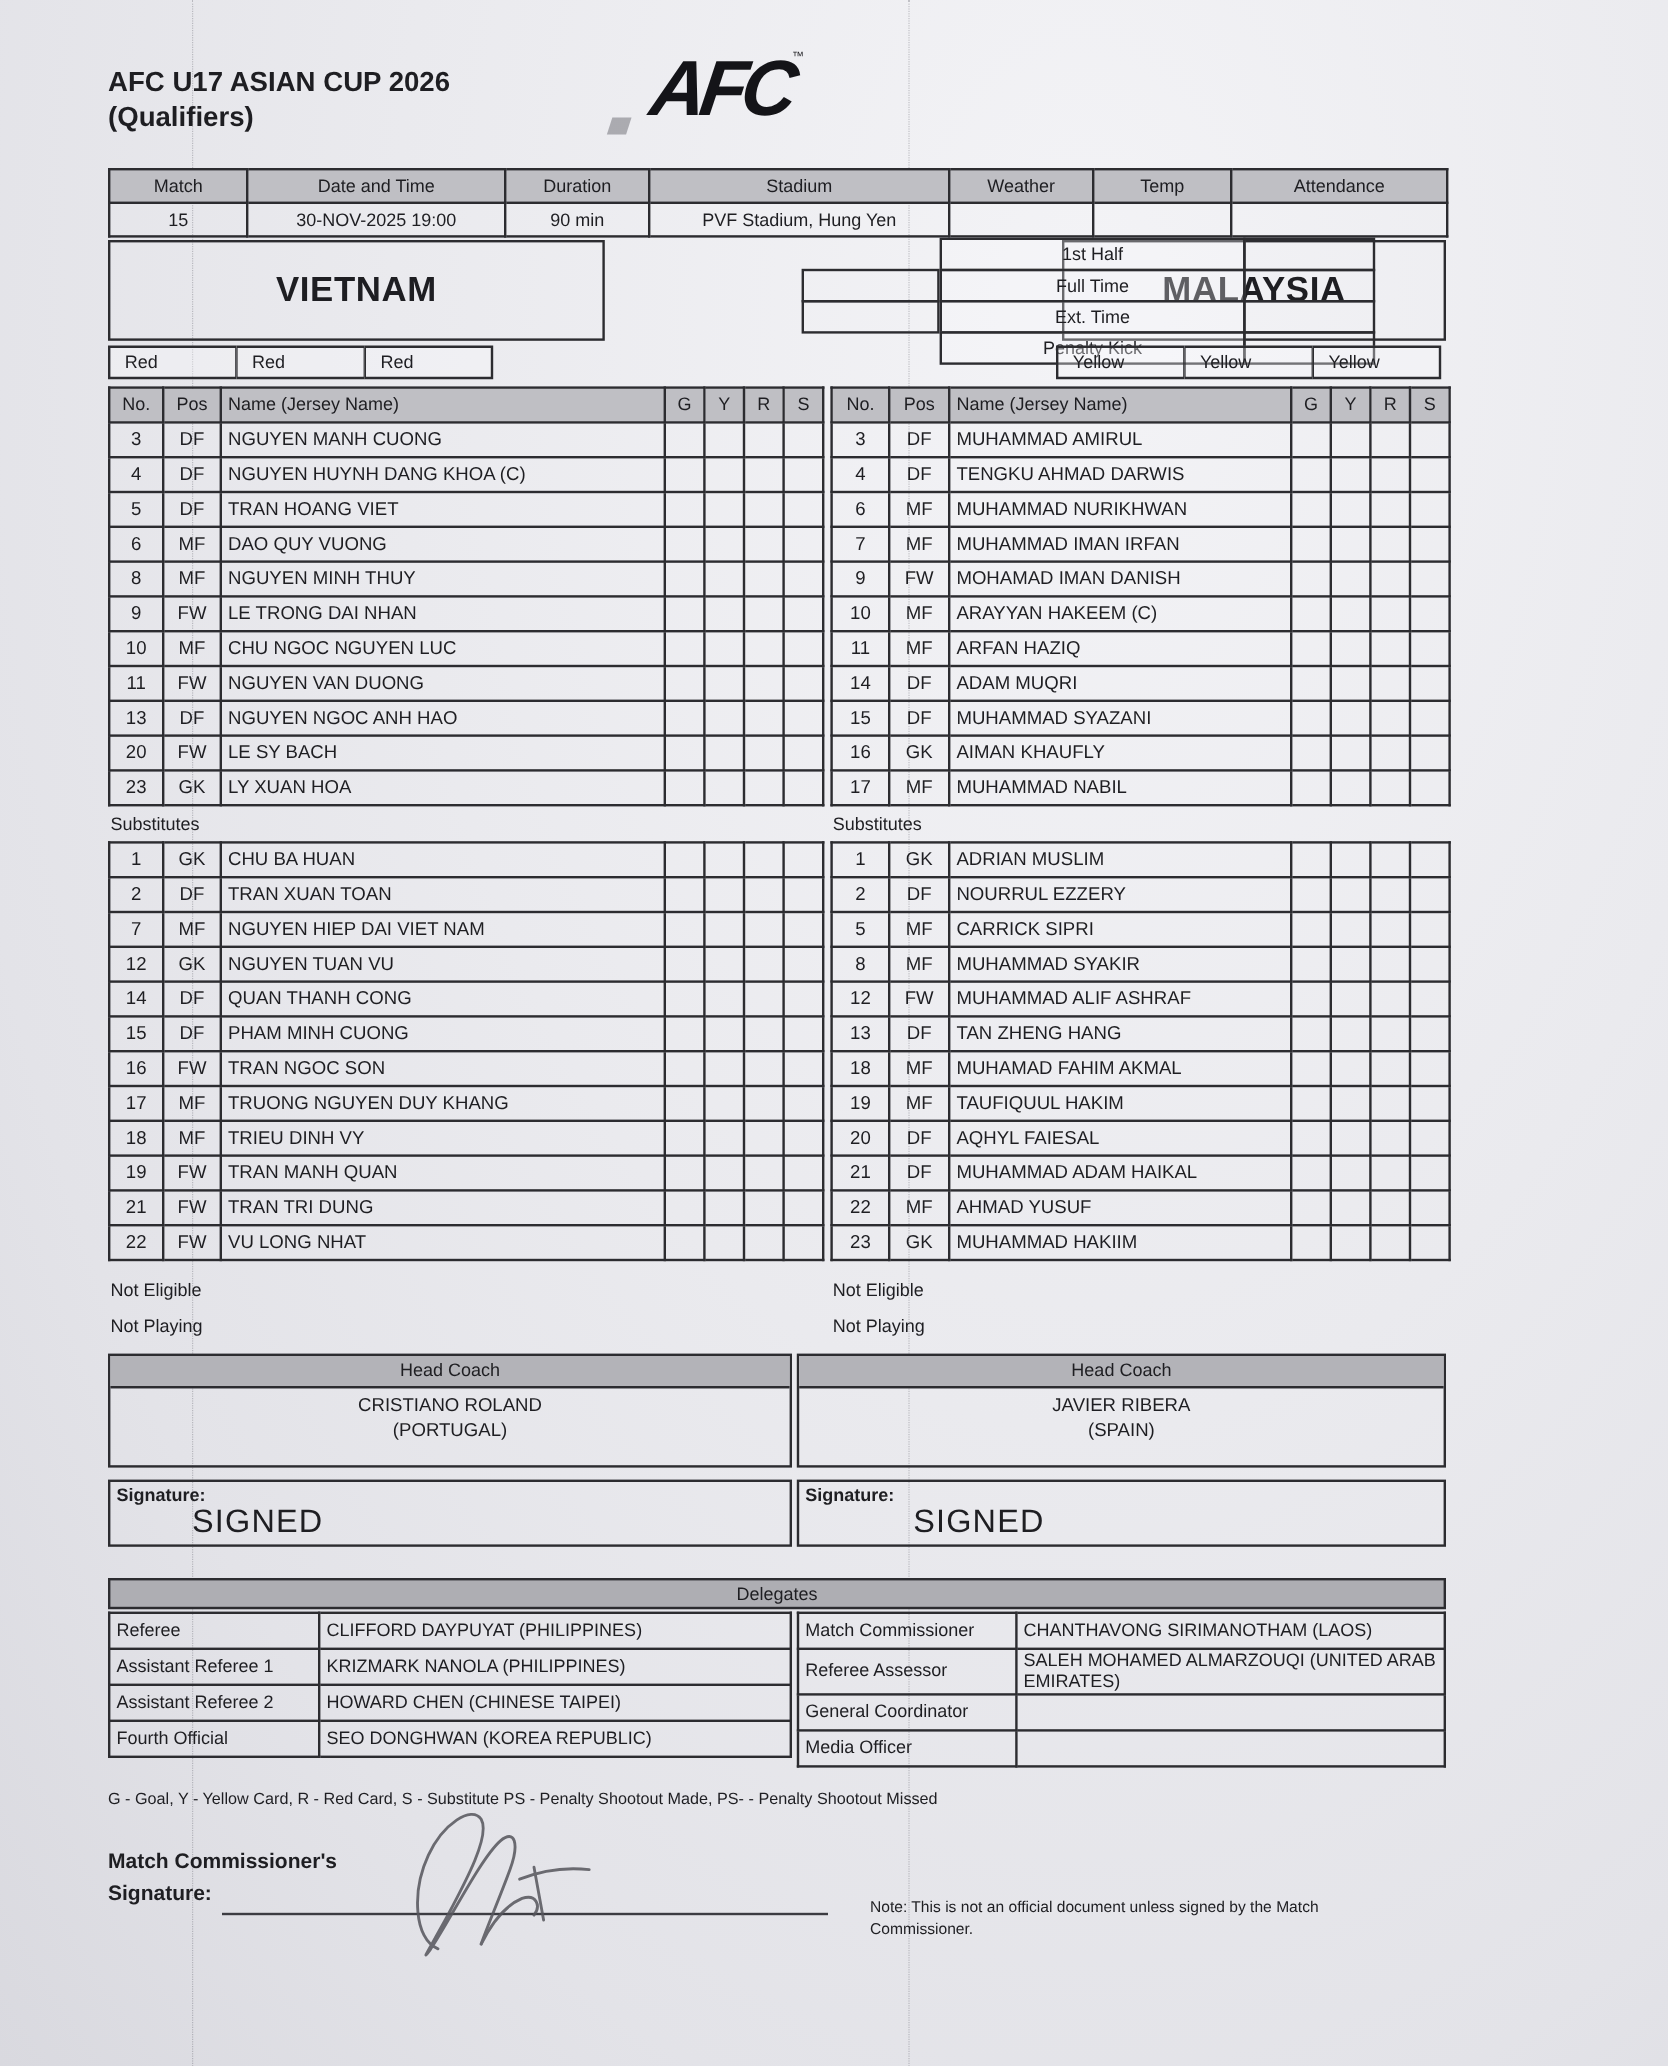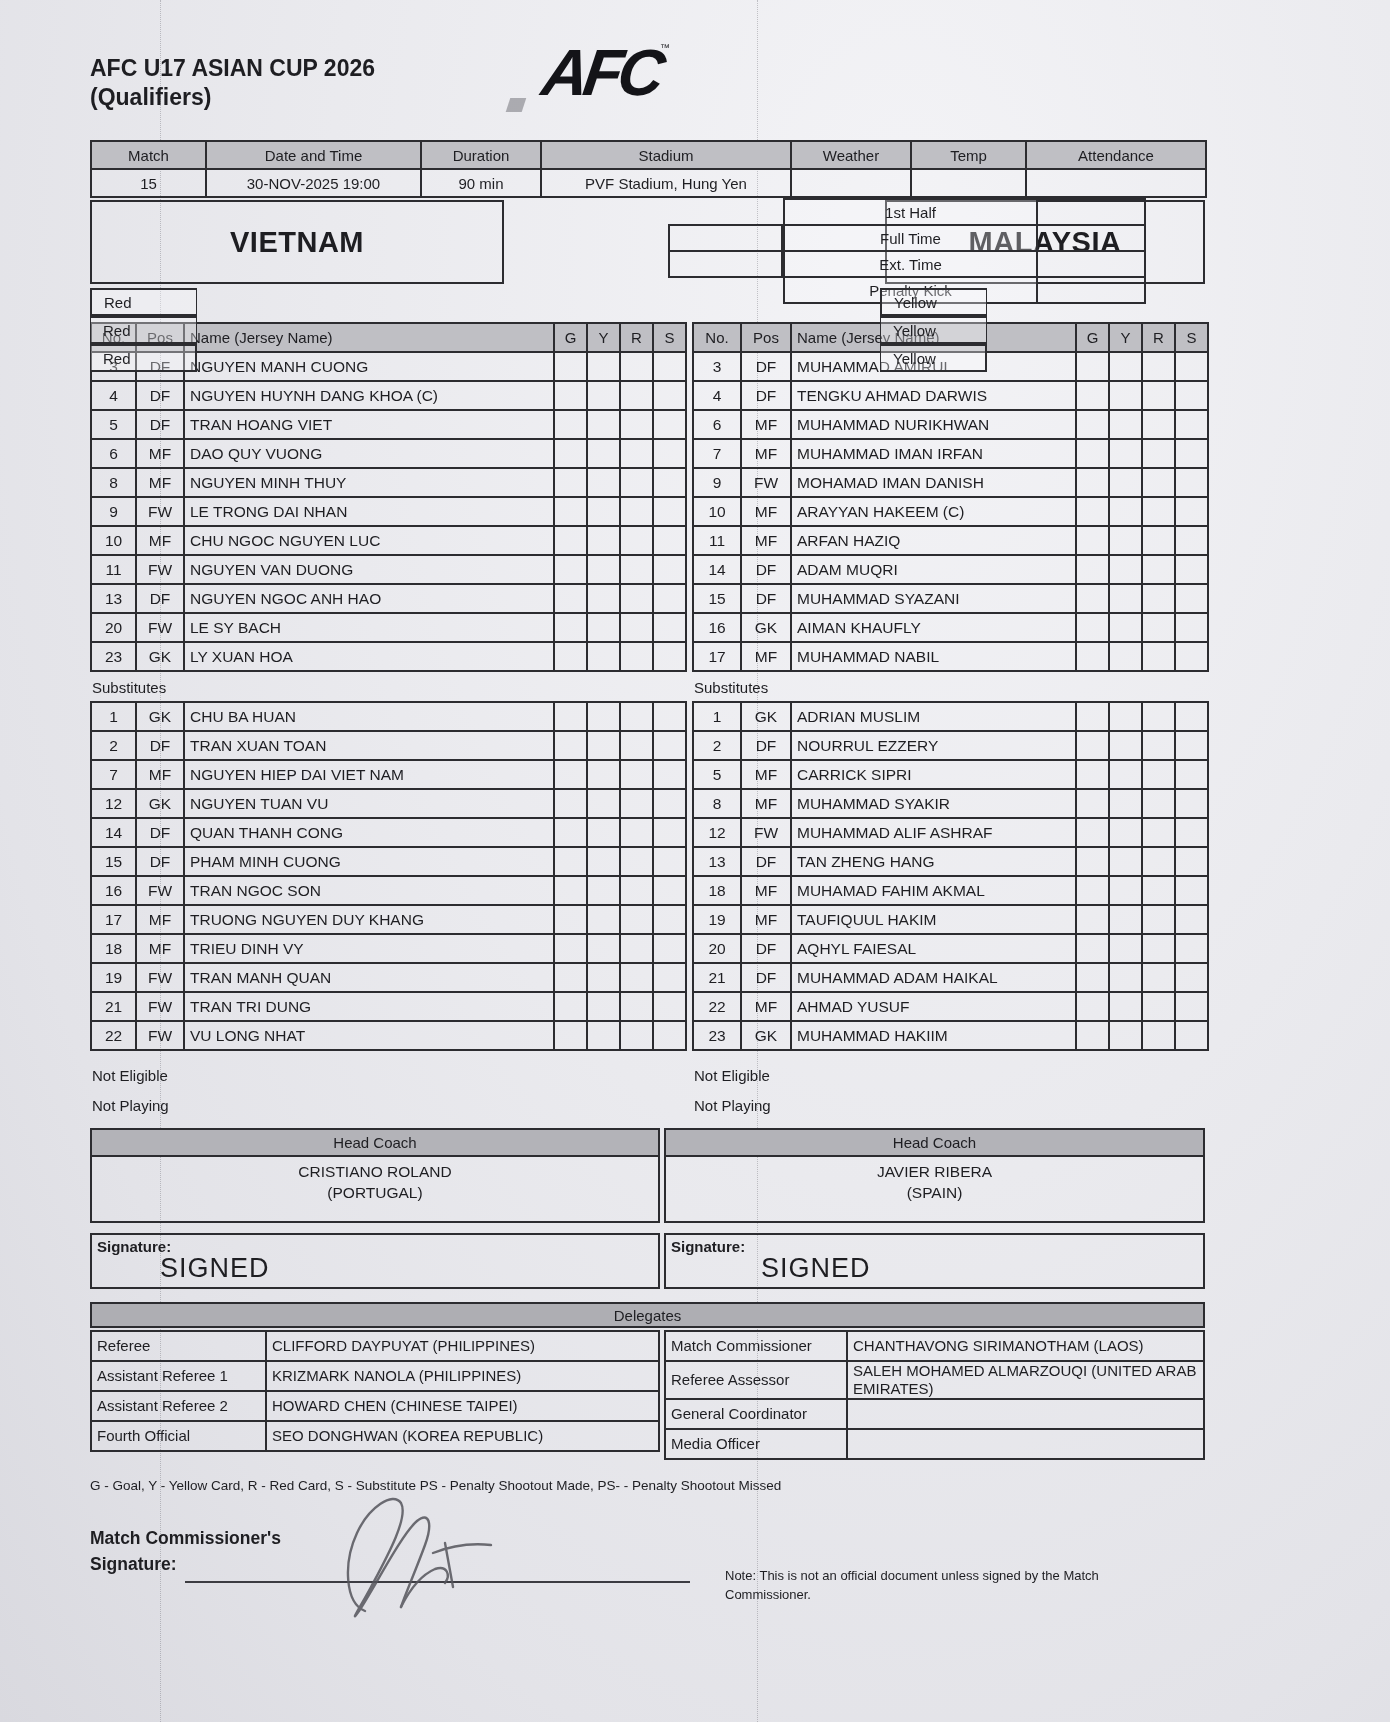--- a/index.html
+++ b/index.html
@@ -30,21 +30,21 @@
 
   
   .minfo { width:1115px; }
   .minfo th { font-weight:normal; }
 
   
   .teams { position:relative; height:118px; margin-top:2px; }
   .teambox { position:absolute; top:0; height:84px; border:2px solid #2c2c30; display:flex; align-items:center; justify-content:center; font-size:29px; font-weight:bold; letter-spacing:.5px; }
   .teambox.home { left:0; width:414px; }
   .teambox.away { left:795px; width:320px; }
-  .kitrow { position:absolute; top:88px; display:flex;flex-direction:column; }
+  .kitrow { position:absolute; top:88px; display:flex; }
   .kitrow.home { left:0; }
   .kitrow.away { left:790px; }
   .kit { width:107px; height:28px; border:2px solid #2c2c30; border-left-width:1px; border-right-width:1px; display:flex; align-items:center; padding-left:12px; font-size:15px; background:rgba(250,250,252,.35); }
   .kit:first-child { border-left-width:2px; } .kit:last-child { border-right-width:2px; }
   .score { position:absolute; left:540px; top:0;margin-left:38px; }
   .srow { display:flex; }
   .stub { width:115px; height:28px; border:2px solid #2c2c30; margin-top:-2px; }
   .stub.hidden { border-color:transparent; }
   .slabel { width:255px; height:28px; border:2px solid #2c2c30; margin-top:-2px; display:flex; align-items:center; justify-content:center; font-size:15px; background:rgba(250,250,252,.3); }
   .sval { width:110px; height:28px; border:2px solid #2c2c30; margin-top:-2px; margin-left:-2px; }
@@ -73,21 +73,21 @@
   .sigrow { margin-top:10px; }
   .sigbox { border:2px solid #2c2c30; height:56px; position:relative; }
   .sigbox.home { width:570px; margin-right:4px; }
   .sigbox.away { width:541px; }
   .siglab { position:absolute; left:5px; top:3px; font-size:15px; font-weight:bold; }
   .signed { position:absolute; top:18px; font-size:27px; letter-spacing:1px; }
   .sigbox.home .signed { left:68px; }
   .sigbox.away .signed { left:95px; }
 
   
-  .delbar { margin-top:13px; border:2px solid #2c2c30; background:#aeaeb3; height:26px; display:flex; align-items:center; justify-content:center; font-size:15px; }
+  .delbar { margin-top:26px; border:2px solid #2c2c30; background:#aeaeb3; height:26px; display:flex; align-items:center; justify-content:center; font-size:15px; }
   .offrow { margin-top:2px; align-items:flex-start; }
   .otable.left { width:570px; margin-right:4px; }
   .otable.right { width:541px; }
   .otable td { height:30px; font-size:15px; white-space:normal; line-height:1.2; }
   .o-role { width:175px; }
   .otable.right .o-role { width:182px; }
 
   .legend { margin-top:18px; font-size:13.5px; }
 
   

